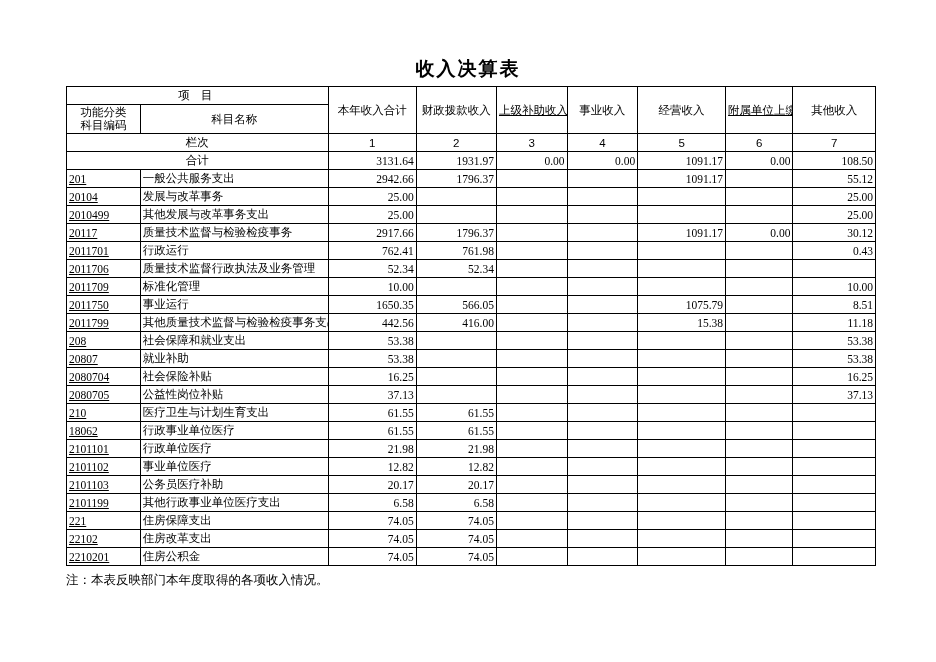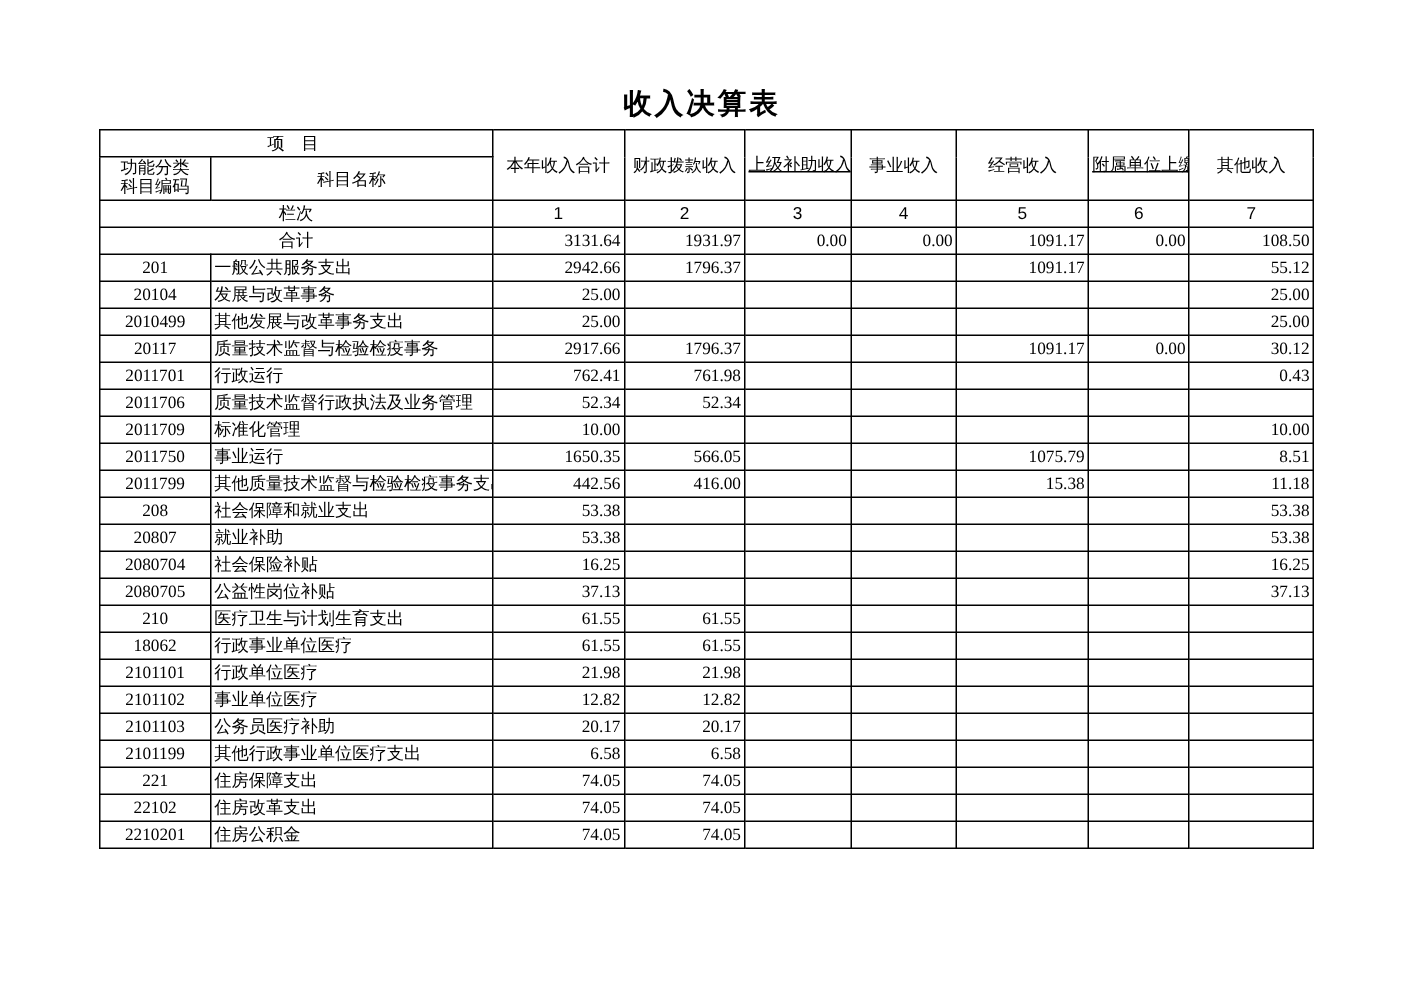--- a/index.html
+++ b/index.html
@@ -112,24 +112,25 @@
     text-align: center;
     font-size: 12px;
   }
   .num {
     text-align: right;
     padding-right: 6px;
     font-size: 12px;
     font-family: "Liberation Serif", serif;
   }
   .code {
-    text-align: center;
+    text-align: left;
     padding-left: 4px;
     font-size: 11.5px;
     font-family: "Liberation Serif", serif;
+    text-decoration: underline;
   }
   .name {
     text-align: left;
     font-size: 11.5px;
   }
   .ind1 { padding-left: 16px; }
   .ind2 { padding-left: 28px; }
   .shrink { font-size: 9.5px; }
   .note {
     margin-left: 66px;
@@ -435,14 +436,15 @@
           <td class="num">74.05</td>
           <td class="num"></td>
           <td class="num"></td>
           <td class="num"></td>
           <td class="num"></td>
           <td class="num"></td>
         </tr>
       </tbody>
   </table>
 
+  <div class="note">注：本表反映部门本年度取得的各项收入情况。</div>
 
 </div>
 
 </body></html>

